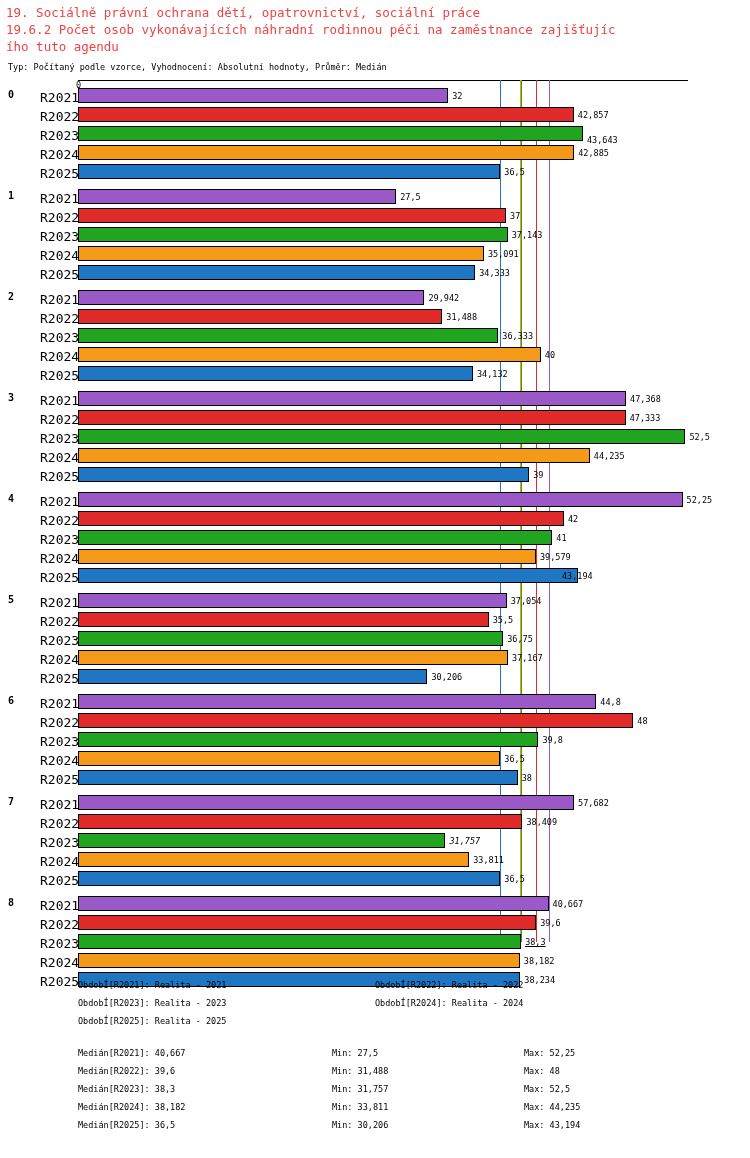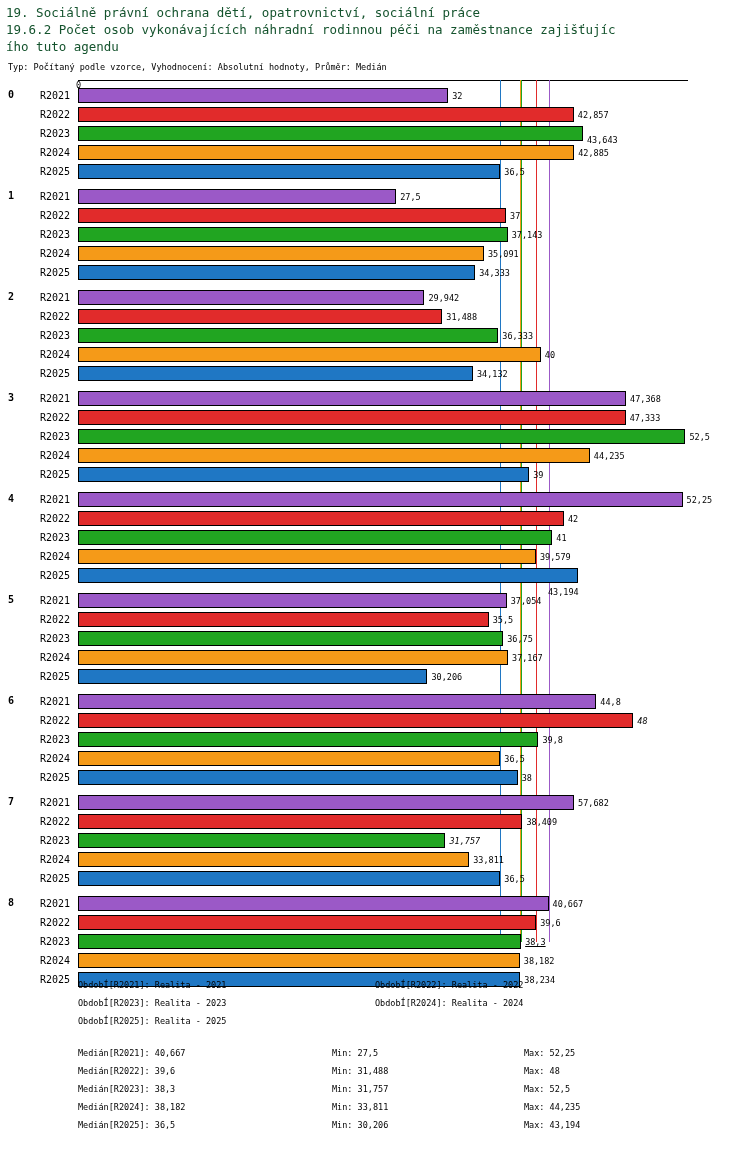--- a/index.html
+++ b/index.html
@@ -15,21 +15,21 @@
     position: relative;
     overflow: hidden;
   }
   .title-block {
     padding: 4px 6px 0 6px;
   }
   .title-line {
     font-family: "DejaVu Sans Mono", monospace;
     font-size: 12.5px;
     line-height: 17px;
-    color: #14532d;
+    color: #ef4444;
     white-space: nowrap;
   }
   .subtitle {
     font-family: "DejaVu Sans Mono", monospace;
     font-size: 8.5px;
     line-height: 13px;
     color: #000;
     margin-top: 6px;
     padding-left: 2px;
   }
@@ -61,21 +61,21 @@
     position: absolute;
     left: 8px;
     font-size: 10px;
     font-weight: bold;
     font-family: "DejaVu Sans Mono", monospace;
   }
   .row-label {
     position: absolute;
     left: 40px;
     top: 4px;
-    font-size: 10px;
+    font-size: 13px;
     font-family: "DejaVu Sans Mono", monospace;
     white-space: nowrap;
   }
   .bar {
     position: absolute;
     left: 78px;
     top: 2px;
     height: 15px;
     border: 1px solid #000;
     box-sizing: border-box;
@@ -211,21 +211,21 @@
       <div class="bar" style="width: 485.94px; top: 431px; background: rgb(225, 43, 43);"></div>
       <div class="bar-value" style="left: 567.94px; top: 434px;">42</div>
       <div class="row-label" style="top: 452px;">R2023</div>
       <div class="bar" style="width: 474.37px; top: 450px; background: rgb(33, 165, 33);"></div>
       <div class="bar-value" style="left: 556.37px; top: 453px;">41</div>
       <div class="row-label" style="top: 471px;">R2024</div>
       <div class="bar" style="width: 457.929px; top: 469px; background: rgb(245, 154, 24);"></div>
       <div class="bar-value" style="left: 539.929px; top: 472px;">39,579</div>
       <div class="row-label" style="top: 490px;">R2025</div>
       <div class="bar" style="width: 499.755px; top: 488px; background: rgb(31, 119, 196);"></div>
-      <div class="bar-value" style="left: 548px; top: 491px; margin-top: 16px;">43,194</div>
+      <div class="bar-value" style="left: 562px; top: 491px;">43,194</div>
       <div class="group-label" style="top: 514px;">5</div>
       <div class="row-label" style="top: 515px;">R2021</div>
       <div class="bar" style="width: 428.715px; top: 513px; background: rgb(155, 89, 199);"></div>
       <div class="bar-value" style="left: 510.715px; top: 516px;">37,054</div>
       <div class="row-label" style="top: 534px;">R2022</div>
       <div class="bar" style="width: 410.735px; top: 532px; background: rgb(225, 43, 43);"></div>
       <div class="bar-value" style="left: 492.735px; top: 535px;">35,5</div>
       <div class="row-label" style="top: 553px;">R2023</div>
       <div class="bar" style="width: 425.197px; top: 551px; background: rgb(33, 165, 33);"></div>
       <div class="bar-value" style="left: 507.197px; top: 554px;">36,75</div>
@@ -234,21 +234,21 @@
       <div class="bar-value" style="left: 512.022px; top: 573px;">37,167</div>
       <div class="row-label" style="top: 591px;">R2025</div>
       <div class="bar" style="width: 349.483px; top: 589px; background: rgb(31, 119, 196);"></div>
       <div class="bar-value" style="left: 431.483px; top: 592px;">30,206</div>
       <div class="group-label" style="top: 615px;">6</div>
       <div class="row-label" style="top: 616px;">R2021</div>
       <div class="bar" style="width: 518.336px; top: 614px; background: rgb(155, 89, 199);"></div>
       <div class="bar-value" style="left: 600.336px; top: 617px;">44,8</div>
       <div class="row-label" style="top: 635px;">R2022</div>
       <div class="bar" style="width: 555.36px; top: 633px; background: rgb(225, 43, 43);"></div>
-      <div class="bar-value" style="left: 637.36px; top: 636px; font-style: italic;">48</div>
+      <div class="bar-value" style="left: 637.36px; top: 636px;">48</div>
       <div class="row-label" style="top: 654px;">R2023</div>
       <div class="bar" style="width: 460.486px; top: 652px; background: rgb(33, 165, 33);"></div>
       <div class="bar-value" style="left: 542.486px; top: 655px;">39,8</div>
       <div class="row-label" style="top: 673px;">R2024</div>
       <div class="bar" style="width: 422.305px; top: 671px; background: rgb(245, 154, 24);"></div>
       <div class="bar-value" style="left: 504.305px; top: 674px;">36,5</div>
       <div class="row-label" style="top: 692px;">R2025</div>
       <div class="bar" style="width: 439.66px; top: 690px; background: rgb(31, 119, 196);"></div>
       <div class="bar-value" style="left: 521.66px; top: 693px;">38</div>
       <div class="group-label" style="top: 716px;">7</div>

